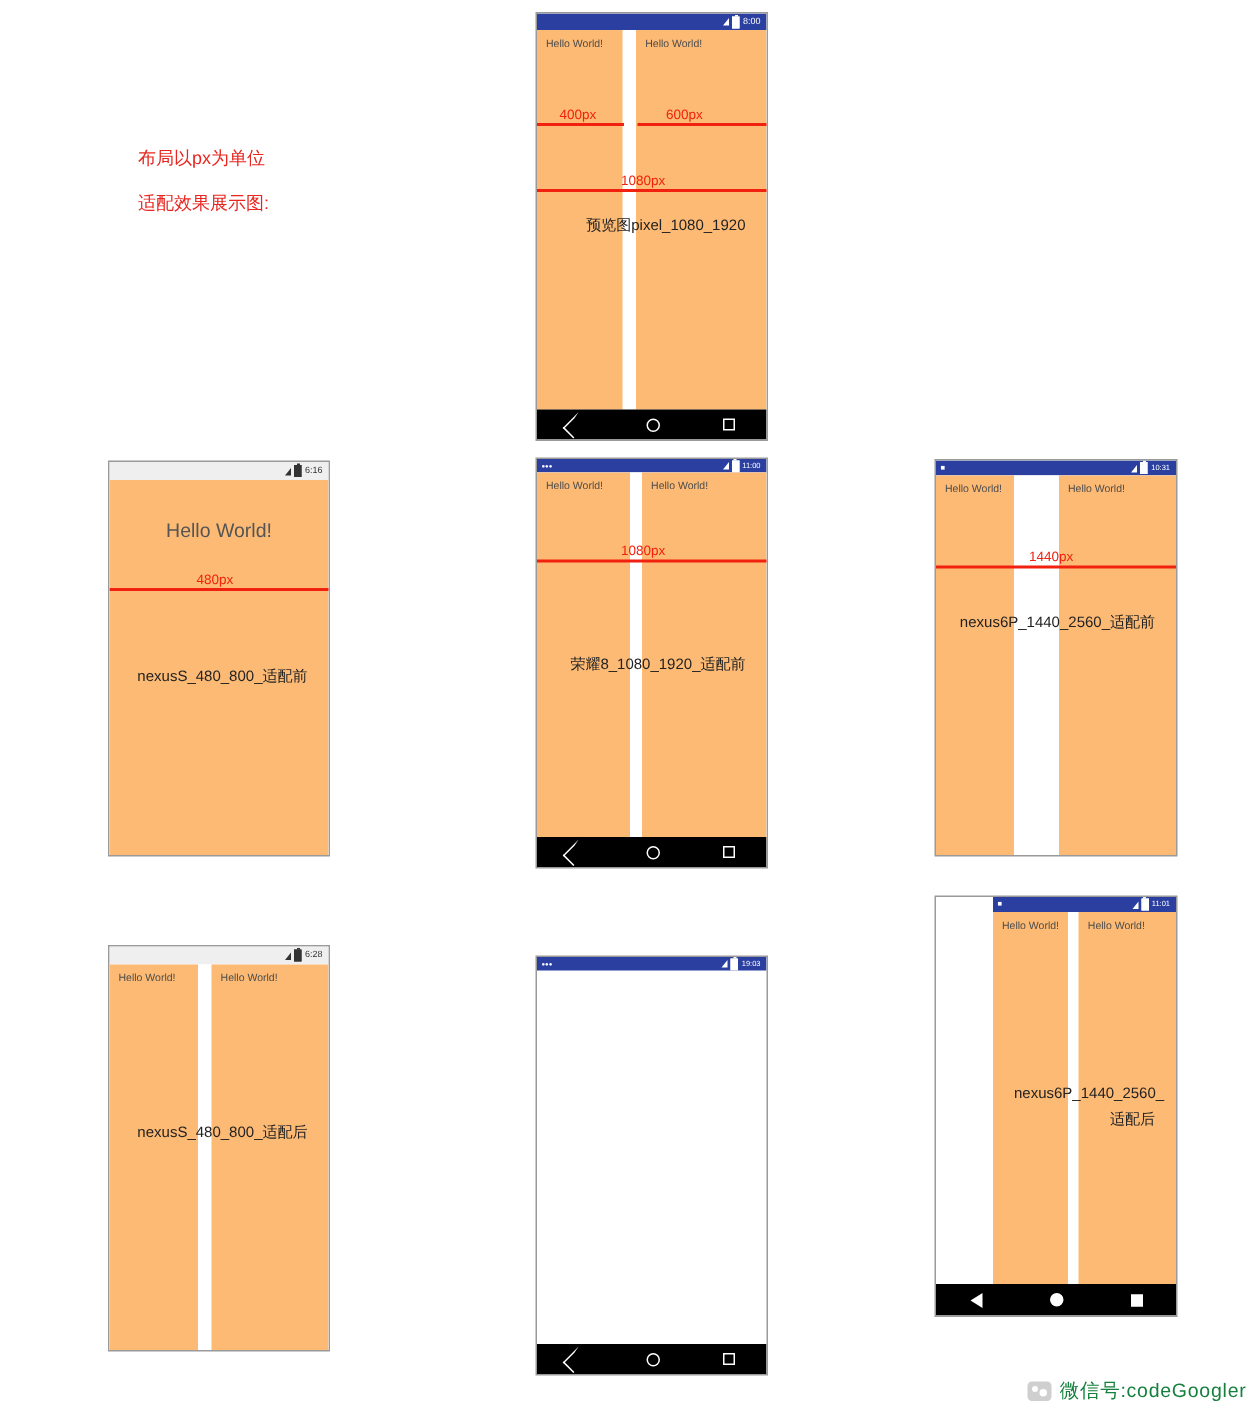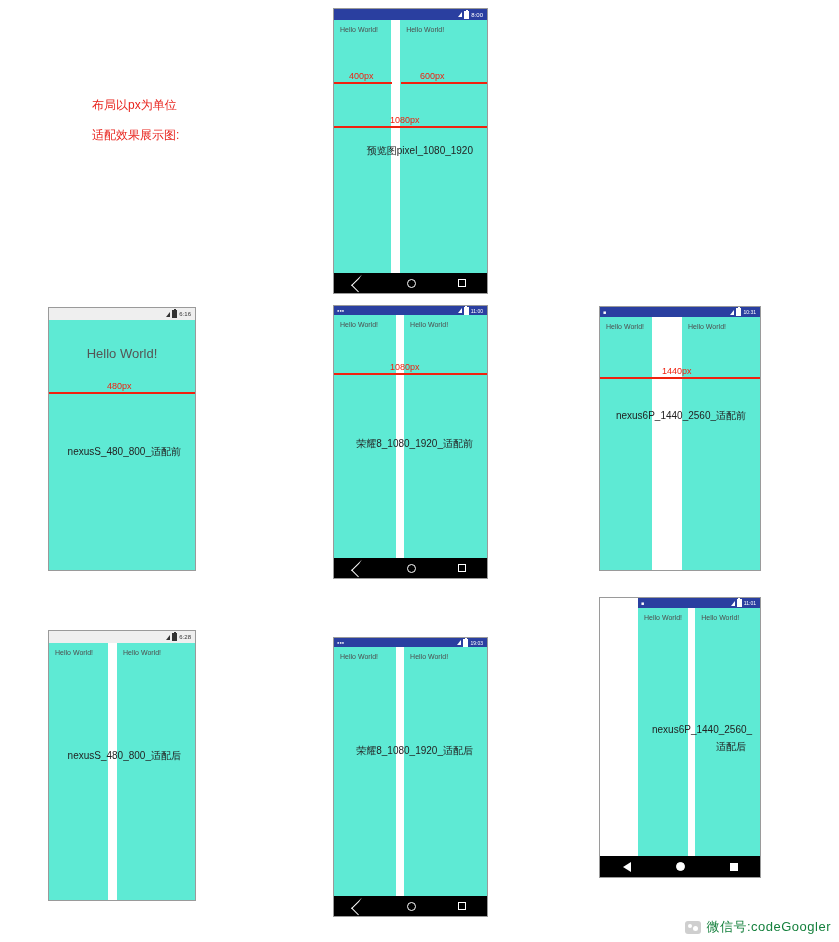--- a/index.html
+++ b/index.html
@@ -23,20 +23,21 @@
     white-space:nowrap;
   }
 
   
   .phone{
     position:absolute;
     background:#ffffff;
     border:1px solid #9a9a9a;
     box-sizing:border-box;
     overflow:hidden;
+    margin-left:24px;
   }
   .statusbar{
     position:relative;
     width:100%;
     box-sizing:border-box;
     display:flex;
     align-items:center;
     justify-content:flex-end;
     padding:0 4px;
     font-size:6px;
@@ -60,21 +61,21 @@
     width:3px;height:6px;border:1px solid currentColor;display:inline-block;
     position:relative;background:currentColor;
   }
   .batt:before{
     content:"";position:absolute;left:0.5px;top:-2px;width:2px;height:1px;background:currentColor;
   }
 
   .screen{position:relative;width:100%;background:#ffffff;}
   .panels{position:absolute;left:0;top:0;width:100%;height:100%;display:flex;}
   .panel{
-    background:#5eead4;
+    background:#fdba74;
     position:relative;
   }
   .panel .hw{
     position:absolute;
     top:6px;left:6px;
     font-size:7px;
     color:#4d4d4d;
     white-space:nowrap;
   }
   .panel.big .hw{font-size:13px;left:50%;transform:translateX(-50%);top:26px;color:#555;}
@@ -304,32 +305,20 @@
     <div class="statusbar" style="height:9px;background:#2a3fa0;">
       <div class="sb-left">
         <span style="font-size:4px;">●●●</span>
       </div>
       <div class="sb-right">
         <span class="sig"></span>
         <span class="batt"></span>
         <span style="font-size:5px;">19:03</span>
       </div>
     </div>
-    <div class="screen" style="height:251px;">
-      <div class="panels">
-        <div class="panel" style="width:63px;">
-          <div class="hw">Hello World!</div>
-        </div>
-        <div class="gap" style="width:8px;"></div>
-        <div class="panel" style="width:84px;">
-          <div class="hw">Hello World!</div>
-        </div>
-      </div>
-      <div class="desc" style="top:95px;">荣耀8_1080_1920_适配后</div>
-    </div>
     <div class="navbar" style="height:20px;">
       <span class="nav-back hollow"></span>
       <span class="nav-home"></span>
       <span class="nav-square"></span>
     </div>
   </div>
 
   <div class="phone" style="left:599px;top:597px;width:162px;height:281px;padding-left:38px;">
     <div class="statusbar" style="height:10px;background:#2a3fa0;">
       <div class="sb-left">

